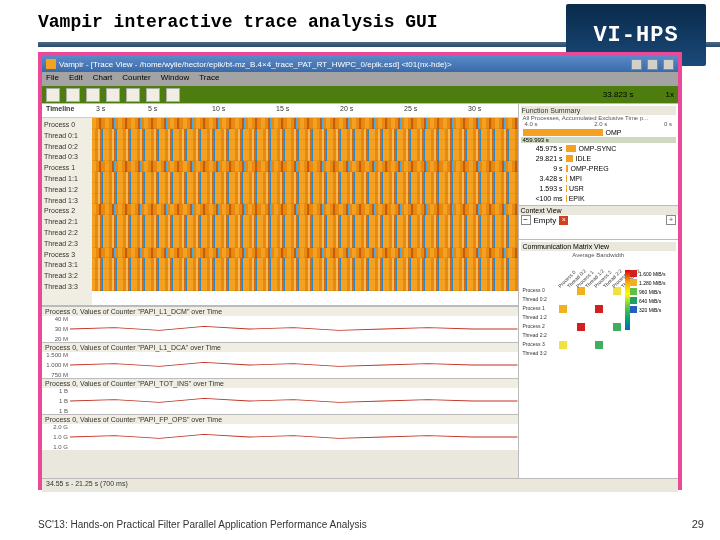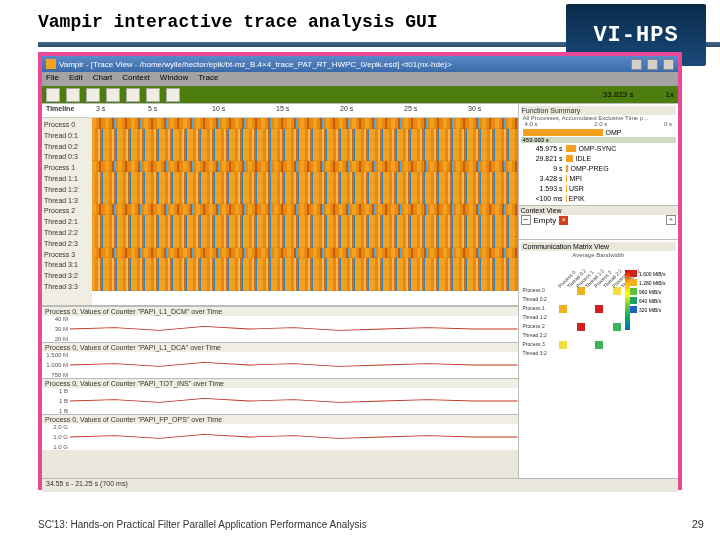--- a/index.html
+++ b/index.html
@@ -72,21 +72,21 @@
       <span class="icon"></span>
       <span style="flex:1;overflow:hidden;white-space:nowrap">Vampir - [Trace View - /home/wylie/hector/epik/bt-mz_B.4×4_trace_PAT_RT_HWPC_0/epik.esd] &lt;t01(nx-hde)&gt;</span>
       <span class="wb"></span>
       <span class="wb"></span>
       <span class="wb"></span>
     </div>
     <div class="menubar">
       <span>File</span>
       <span>Edit</span>
       <span>Chart</span>
-      <span>Context</span>
+      <span>Counter</span>
       <span>Window</span>
       <span>Trace</span>
     </div>
     <div class="toolbar">
       <span class="tbtn"></span>
       <span class="tbtn"></span>
       <span class="tbtn"></span>
       <span class="tbtn"></span>
       <span class="tbtn"></span>
       <span class="tbtn"></span>

